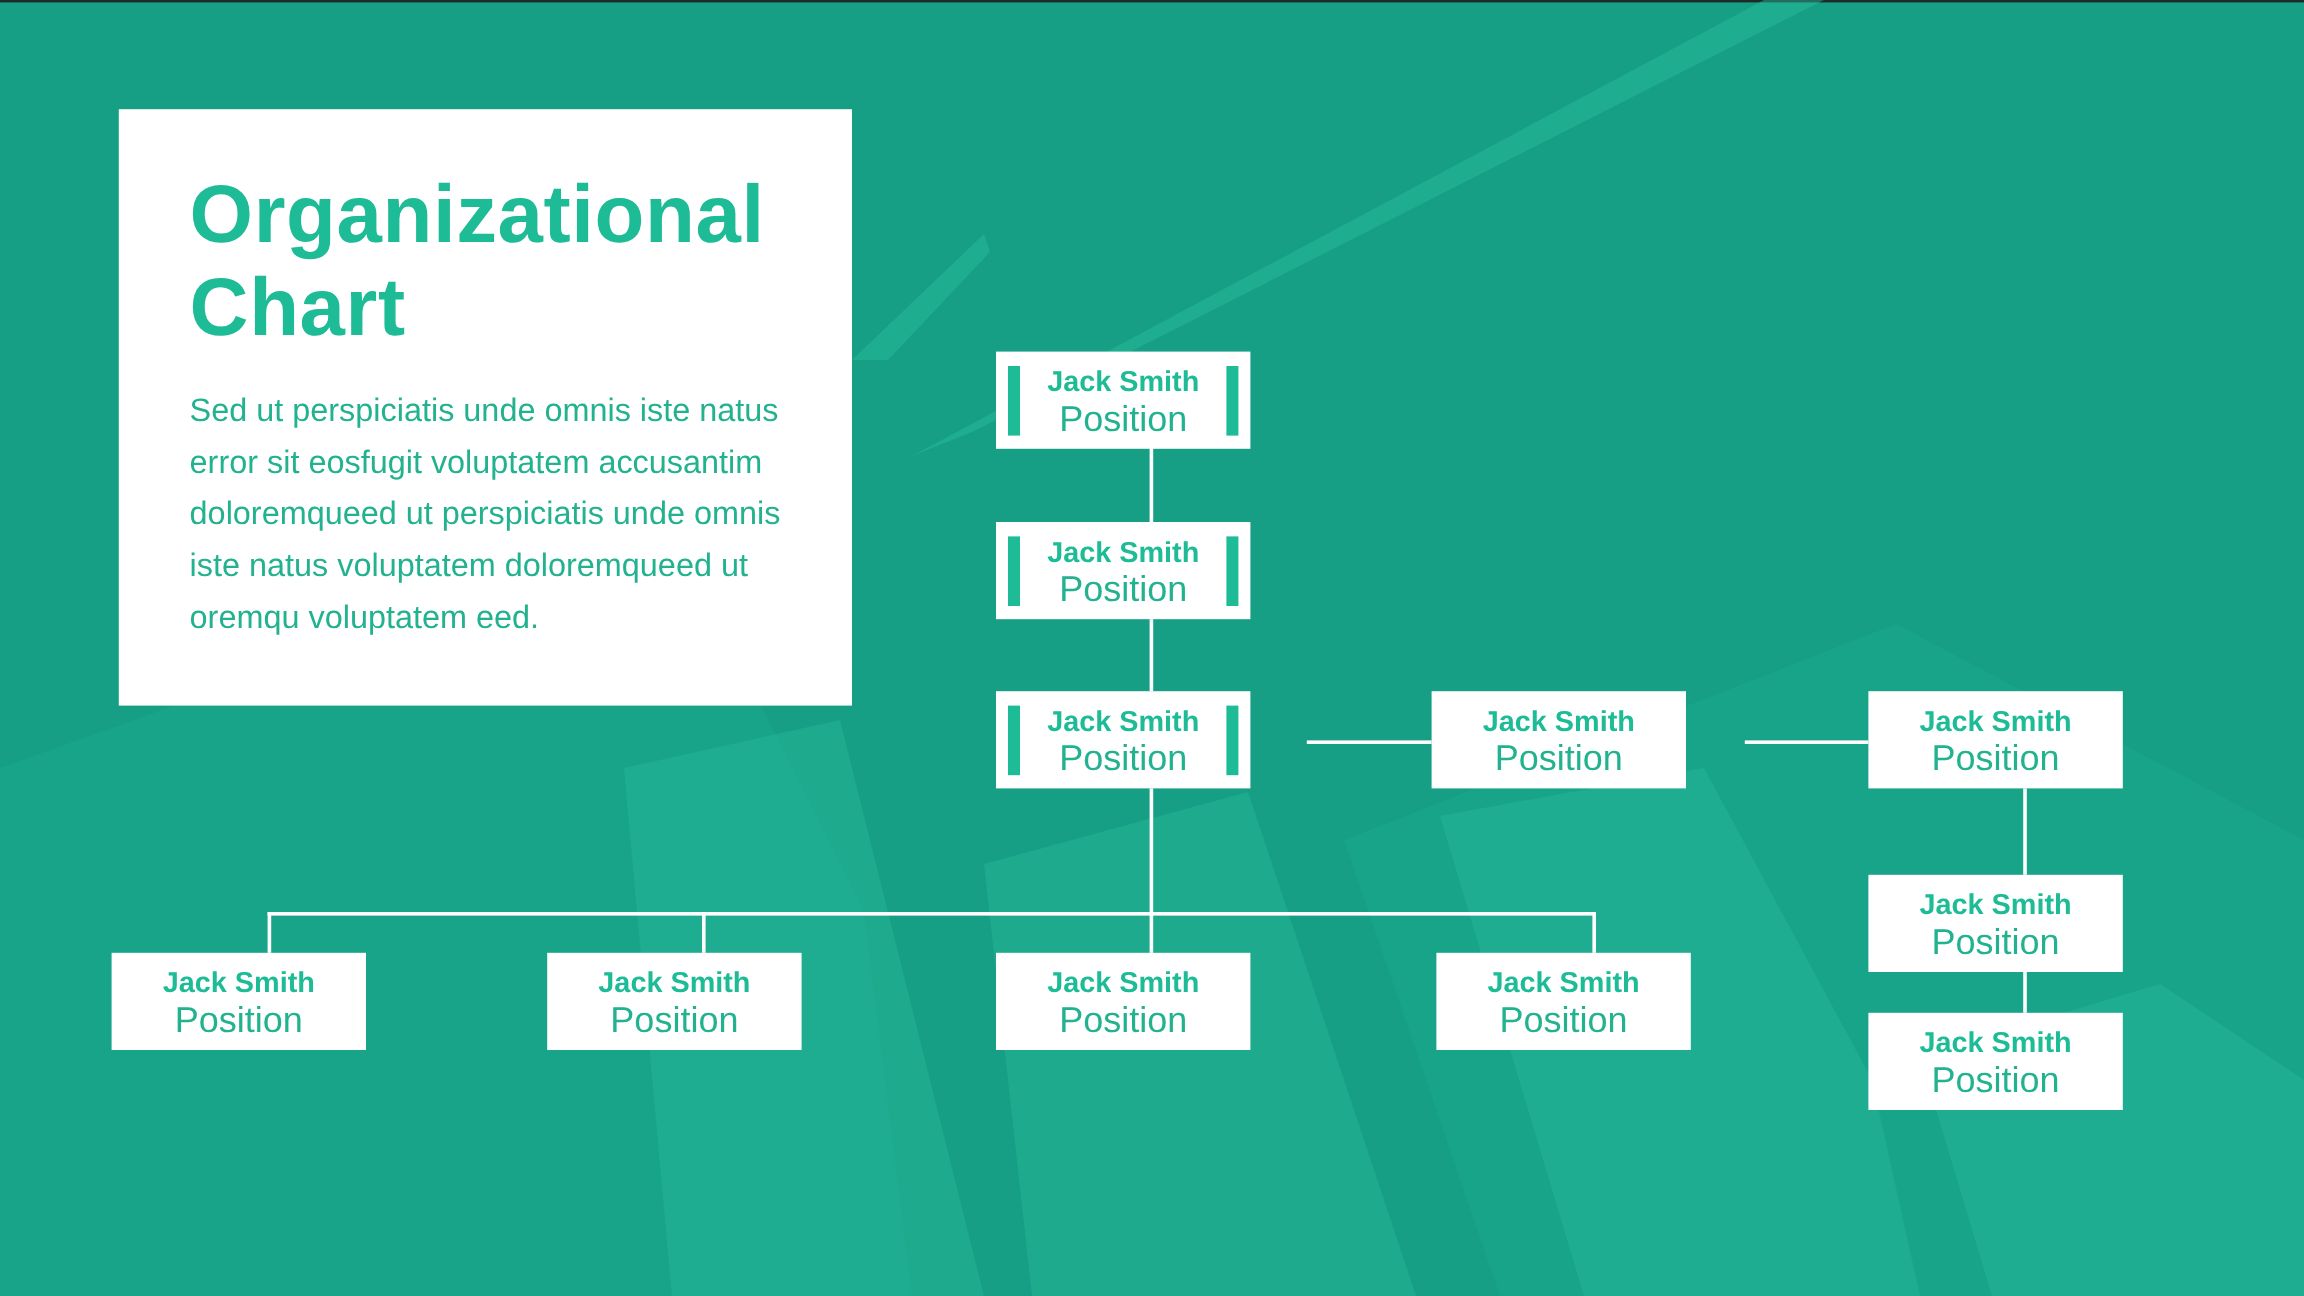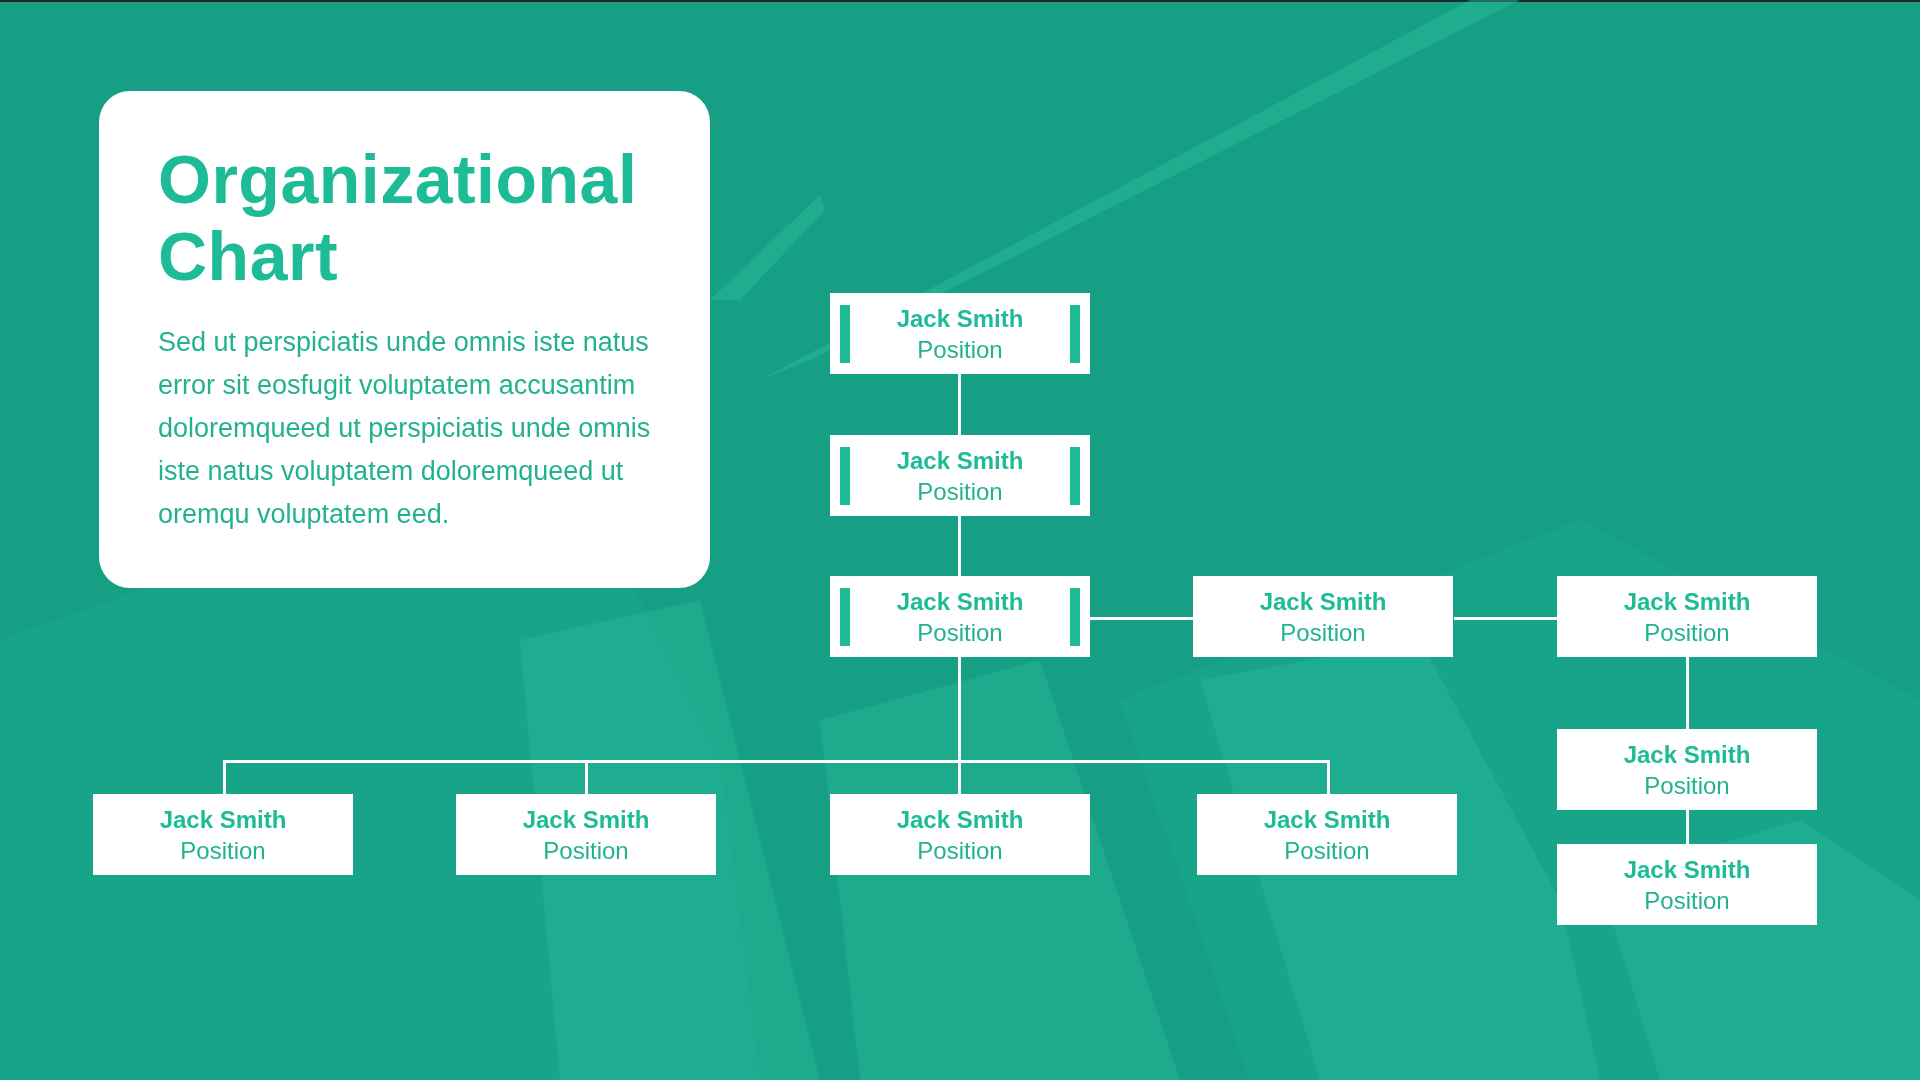--- a/index.html
+++ b/index.html
@@ -6,46 +6,45 @@
   body {
     width: 1920px; height: 1080px; position: relative; overflow: hidden;
     background: #169f85;
     font-family: "Liberation Sans", sans-serif;
   }
   .topline { position: absolute; left: 0; top: 0; width: 1920px; height: 2px; background: #1d2a28; }
   .bg-svg { position: absolute; left: 0; top: 0; width: 1920px; height: 1080px; }
   .panel {
     position: absolute; left: 99px; top: 91px; width: 611px; height: 497px;
     background: #ffffff;
-    border-radius: 31px;
   }
   .title {
     position: absolute; left: 59px; top: 50px; margin: 0;
     font-family: "Liberation Sans", sans-serif; font-weight: 700;
     font-size: 68px; line-height: 77px; color: #1dbb96; letter-spacing: 0.5px;
     white-space: pre-line;
   }
   .body-text {
     position: absolute; left: 59px; top: 230px; width: 520px; margin: 0;
     font-family: "Liberation Sans", sans-serif; font-size: 27px; line-height: 43px;
     color: #23b28f;
   }
   .line { position: absolute; background: #ffffff; }
   .node {
-    position: absolute; background: #ffffff; width: 260px; height: 81px;
+    position: absolute; background: #ffffff; width: 212px; height: 81px;
     box-sizing: border-box; text-align: center;
   }
   .node .name {
     display: block; margin-top: 12px;
     font-family: "Liberation Sans", sans-serif; font-weight: 700; font-size: 24px; line-height: 28px;
     color: #1dbb96;
   }
   .node .pos {
     display: block; margin-top: 4px;
-    font-family: "Liberation Sans", sans-serif; font-size: 24px; line-height: 26px;
+    font-family: "Liberation Sans", sans-serif; font-size: 30px; line-height: 26px;
     color: #23b28f;
   }
   .node .bar {
     position: absolute; top: 12px; width: 10px; height: 58px; background: #1dbb96;
   }
   .node .bar.l { left: 10px; }
   .node .bar.r { right: 10px; }
 </style>
 </head>
 <body>

